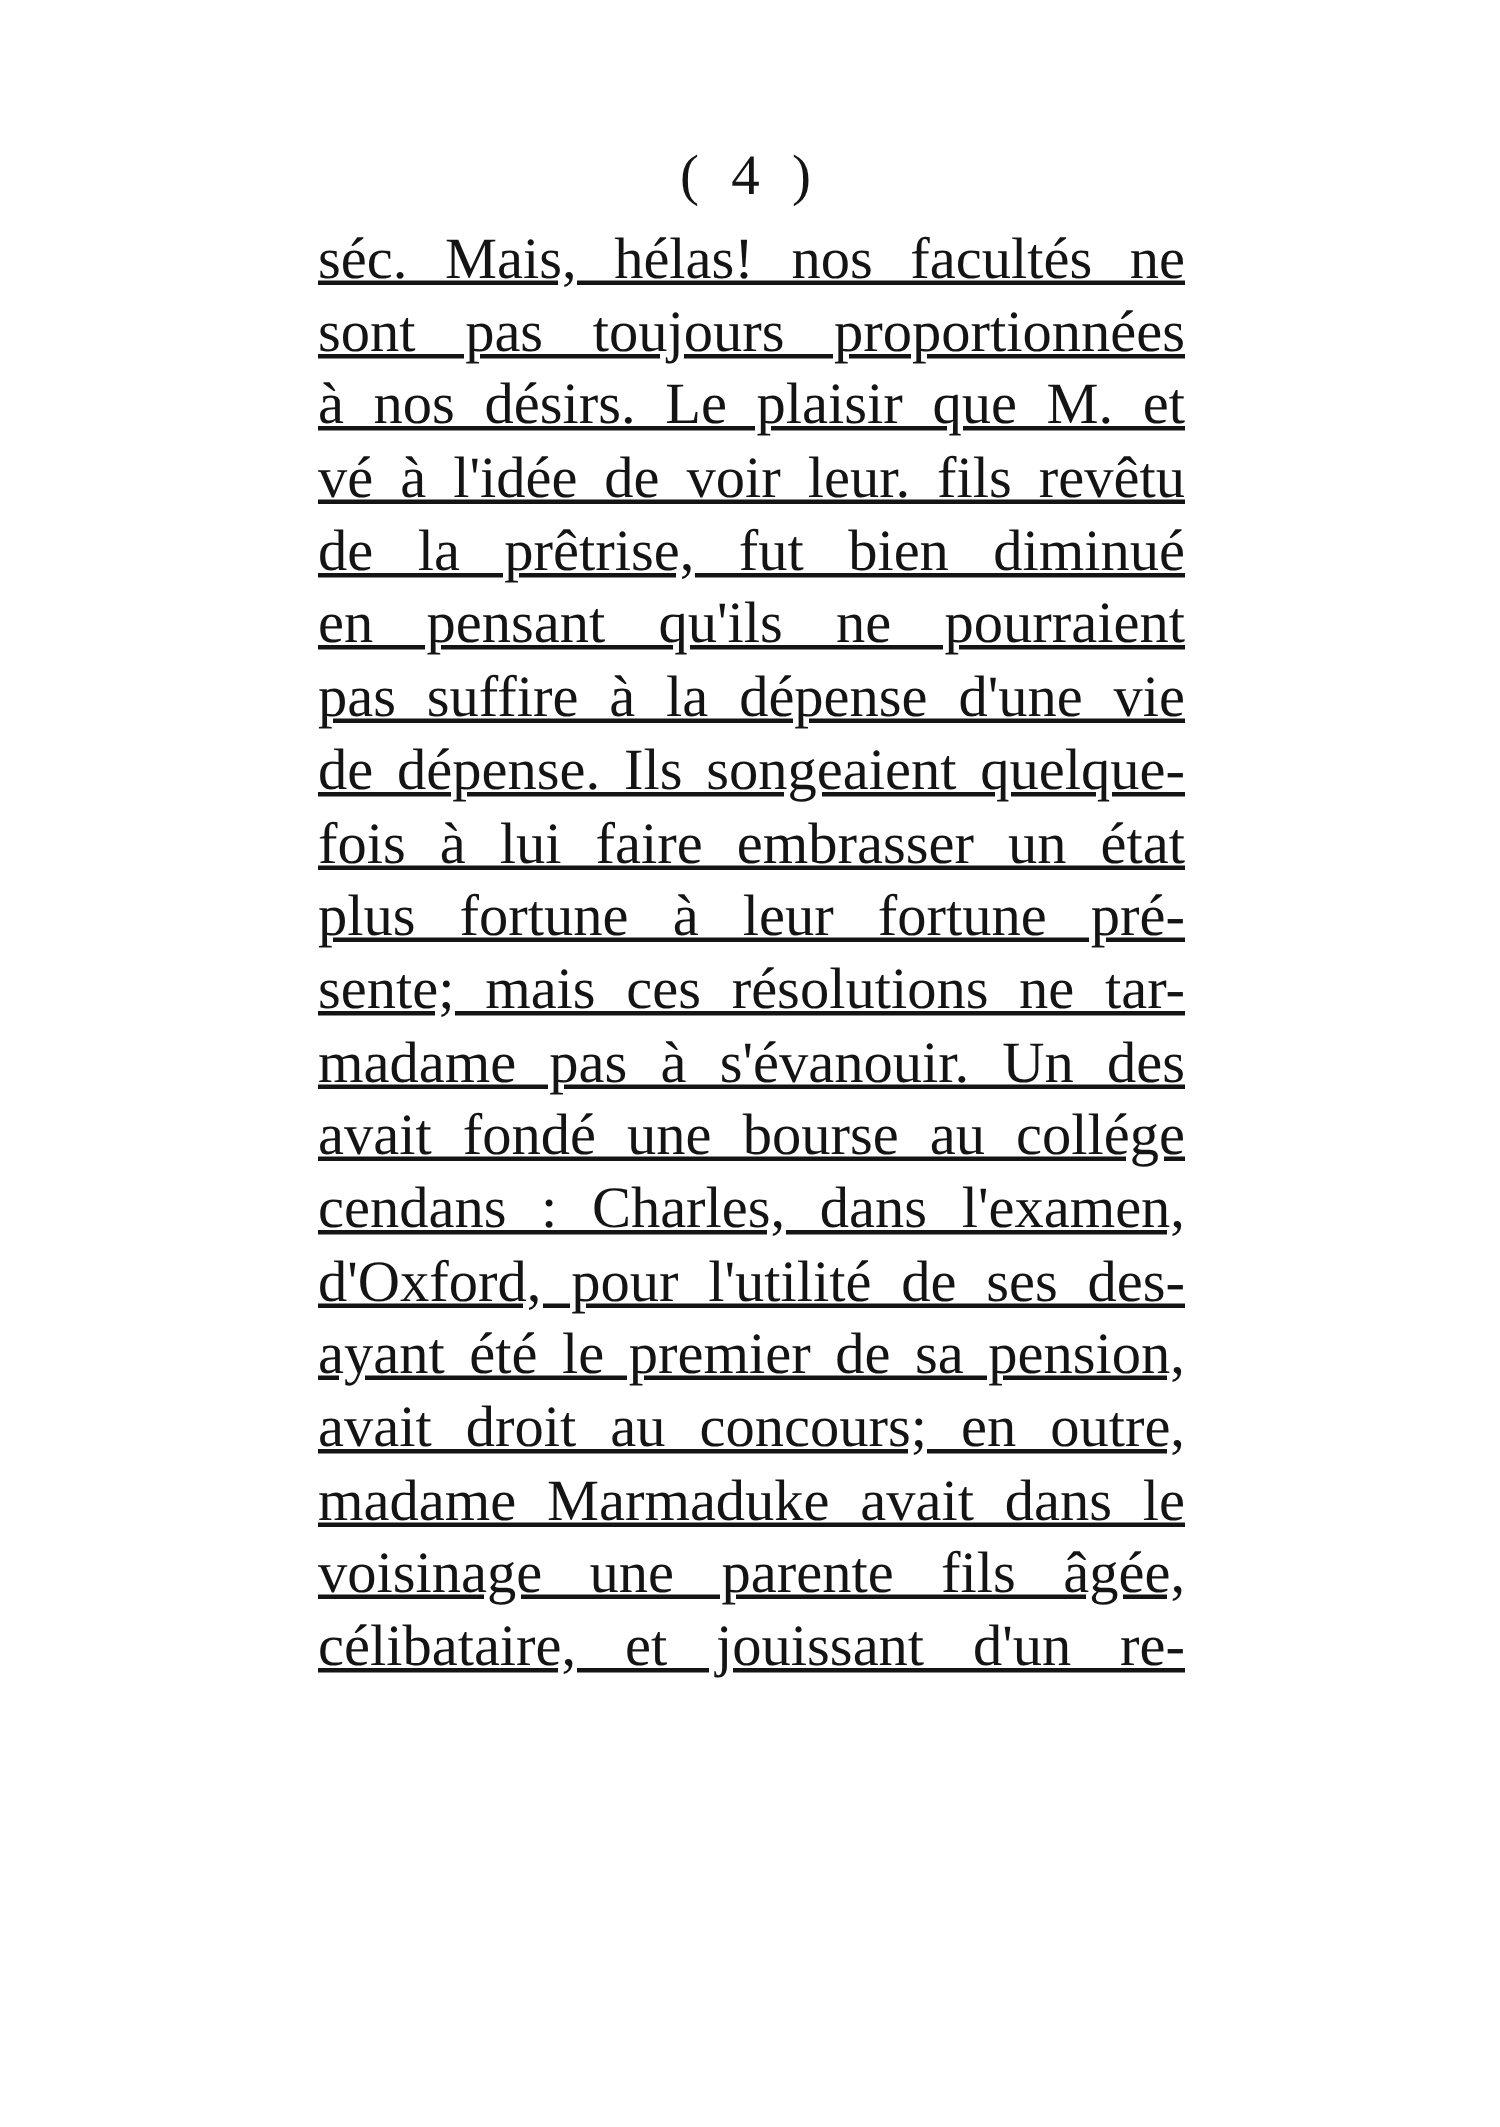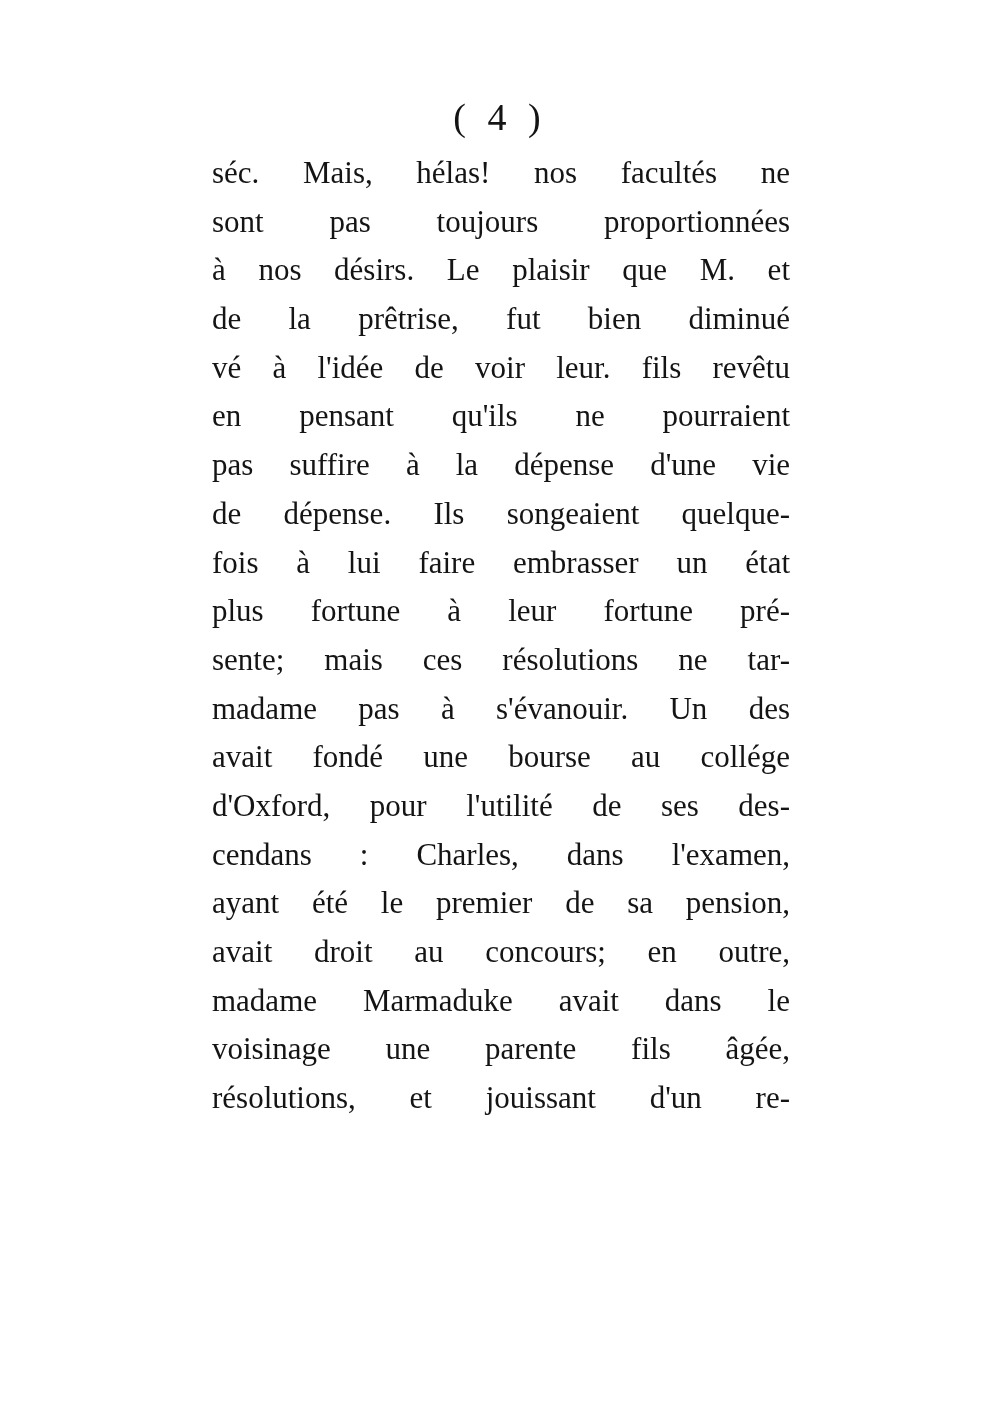--- a/index.html
+++ b/index.html
@@ -28,46 +28,47 @@
     .text-block {
       position: absolute;
       top: 149px;
       left: 212px;
       width: 578px;
     }
     .line {
       display: block;
       height: 48.7px;
       line-height: 48.7px;
-      font-size: 31px;
+      font-size: 39px;
       white-space: nowrap;
       text-align: justify;
       text-align-last: justify;
       overflow: visible;
+      text-decoration: underline;
     }
   </style>
 </head>
 <body>
 
 <div class="page-number">( 4 )</div>
 
 <div class="text-block">
   <span class="line">séc. Mais, hélas! nos facultés ne</span>
   <span class="line">sont pas toujours proportionnées</span>
   <span class="line">à nos désirs. Le plaisir que M. et</span>
+  <span class="line">vé à l'idée de voir leur. fils revêtu</span>
   <span class="line">de la prêtrise, fut bien diminué</span>
-  <span class="line">vé à l'idée de voir leur. fils revêtu</span>
   <span class="line">en pensant qu'ils ne pourraient</span>
   <span class="line">pas suffire à la dépense d'une vie</span>
   <span class="line">de dépense. Ils songeaient quelque-</span>
   <span class="line">fois à lui faire embrasser un état</span>
   <span class="line">plus fortune à leur fortune pré-</span>
   <span class="line">sente; mais ces résolutions ne tar-</span>
   <span class="line">madame pas à s'évanouir. Un des</span>
   <span class="line">avait fondé une bourse au collége</span>
+  <span class="line">cendans : Charles, dans l'examen,</span>
   <span class="line">d'Oxford, pour l'utilité de ses des-</span>
-  <span class="line">cendans : Charles, dans l'examen,</span>
   <span class="line">ayant été le premier de sa pension,</span>
   <span class="line">avait droit au concours; en outre,</span>
   <span class="line">madame Marmaduke avait dans le</span>
   <span class="line">voisinage une parente fils âgée,</span>
-  <span class="line">résolutions, et jouissant d'un re-</span>
+  <span class="line">célibataire, et jouissant d'un re-</span>
 </div>
 
 </body></html>

